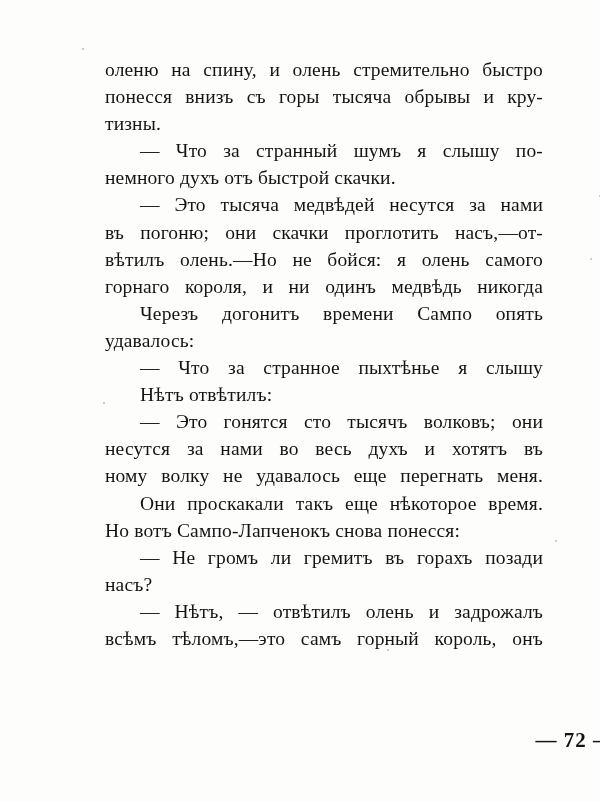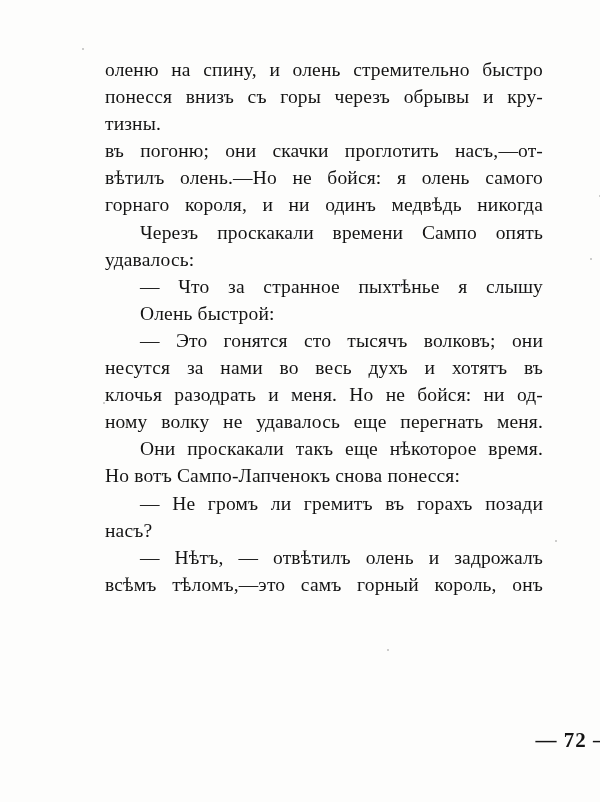--- a/index.html
+++ b/index.html
@@ -63,32 +63,34 @@
       background: #bdbdbd;
       border-radius: 1px;
     }
   </style>
 </head>
 <body>
 
 <div class="page">
   <div class="text-block">
     <span class="line">оленю на спину, и олень стремительно быстро</span>
-    <span class="line">понесся внизъ съ горы черезъ обрывы и кру-</span>
+    <span class="line">понесся внизъ съ горы тысяча обрывы и кру-</span>
     <span class="line last">тизны.</span>
+    <span class="line indent">— Что за странный шумъ я слышу по-</span>
+    <span class="line last">немного духъ отъ быстрой скачки.</span>
+    <span class="line indent">— Это тысяча медвѣдей несутся за нами</span>
     <span class="line">въ погоню; они скачки проглотить насъ,—от-</span>
     <span class="line">вѣтилъ олень.—Но не бойся: я олень самого</span>
     <span class="line">горнаго короля, и ни одинъ медвѣдь никогда</span>
-    <span class="line indent">Черезъ проскакали времени Сампо опять</span>
+    <span class="line indent">Черезъ догонитъ времени Сампо опять</span>
     <span class="line last">удавалось:</span>
     <span class="line indent">— Что за странное пыхтѣнье я слышу</span>
-    <span class="line indent last">Олень быстрой:</span>
+    <span class="line indent last">Нѣтъ отвѣтилъ:</span>
     <span class="line indent">— Это гонятся сто тысячъ волковъ; они</span>
     <span class="line">несутся за нами во весь духъ и хотятъ въ</span>
-    <span class="line">клочья разодрать и меня. Но не бойся: ни од-</span>
     <span class="line">ному волку не удавалось еще перегнать меня.</span>
     <span class="line indent">Они проскакали такъ еще нѣкоторое время.</span>
     <span class="line last">Но вотъ Сампо-Лапченокъ снова понесся:</span>
     <span class="line indent">— Не громъ ли гремитъ въ горахъ позади</span>
     <span class="line last">насъ?</span>
     <span class="line indent">— Нѣтъ, — отвѣтилъ олень и задрожалъ</span>
     <span class="line">всѣмъ тѣломъ,—это самъ горный король, онъ</span>
   </div>
 
   <div class="page-number">— 72 —</div>

